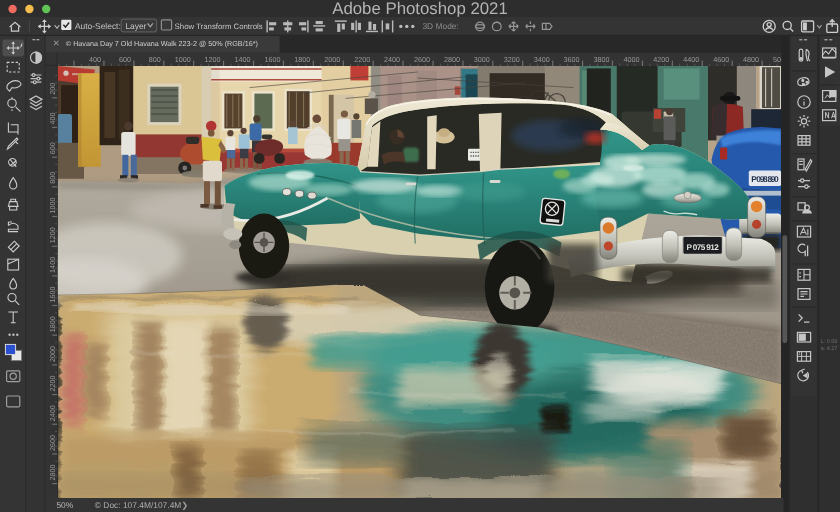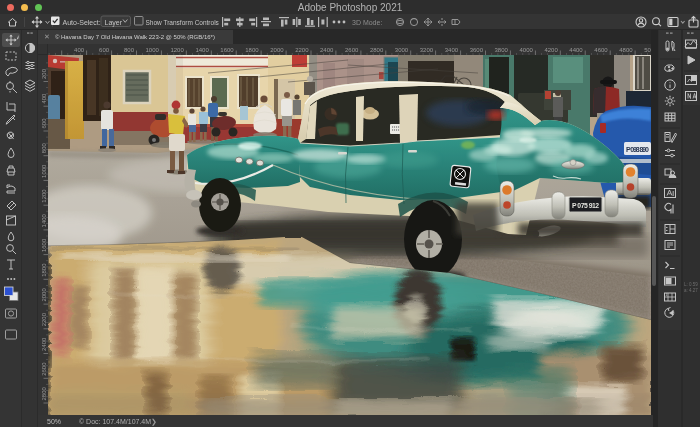--- a/index.html
+++ b/index.html
@@ -1,16 +1,16 @@
 <!DOCTYPE html>
 <html><head><meta charset="utf-8"><style>
 html,body{margin:0;padding:0;width:700px;height:427px;overflow:hidden;background:#2c2c2c;font-family:"Liberation Sans",sans-serif;}
 .abs{position:absolute;}
 #titlebar{left:0;top:0;width:700px;height:14px;background:#2d2d2d;}
-#titletext{left:0;top:0;width:700px;height:14px;text-align:center;font-size:10px;line-height:15px;color:#b4b4b4;}
+#titletext{left:0;top:0;width:700px;height:14px;text-align:center;font-size:14px;line-height:15px;color:#b4b4b4;}
 .tl{top:3.5px;width:7px;height:7px;border-radius:50%;}
 #optbar{left:0;top:14px;width:700px;height:16px;background:#343434;border-bottom:1px solid #272727;box-sizing:border-box;}
 .ot{font-size:7px;color:#c6c6c6;top:17px;line-height:10px;white-space:nowrap;}
 #toolbar{left:0;top:30px;width:22px;height:397px;background:#343434;border-right:1px solid #2b2b2b;box-sizing:border-box;}
 #leftdock{left:22px;top:30px;width:16px;height:397px;background:#333333;border-right:1px solid #2b2b2b;box-sizing:border-box;}
 #tabbar{left:38px;top:30px;width:615px;height:14px;background:#282828;}
 #tab{left:0px;top:0px;width:195px;height:14px;background:#3a3a3a;color:#d0d0d0;font-size:6px;line-height:14px;white-space:nowrap;}
 #hruler{left:48px;top:44px;width:605px;height:11px;background:#333333;overflow:hidden;}
 #corner{left:38px;top:44px;width:10px;height:11px;background:#333333;border-right:1px solid #2a2a2a;border-bottom:1px solid #2a2a2a;box-sizing:border-box;}
 #vruler{left:38px;top:55px;width:10px;height:360px;background:#333333;overflow:hidden;}

